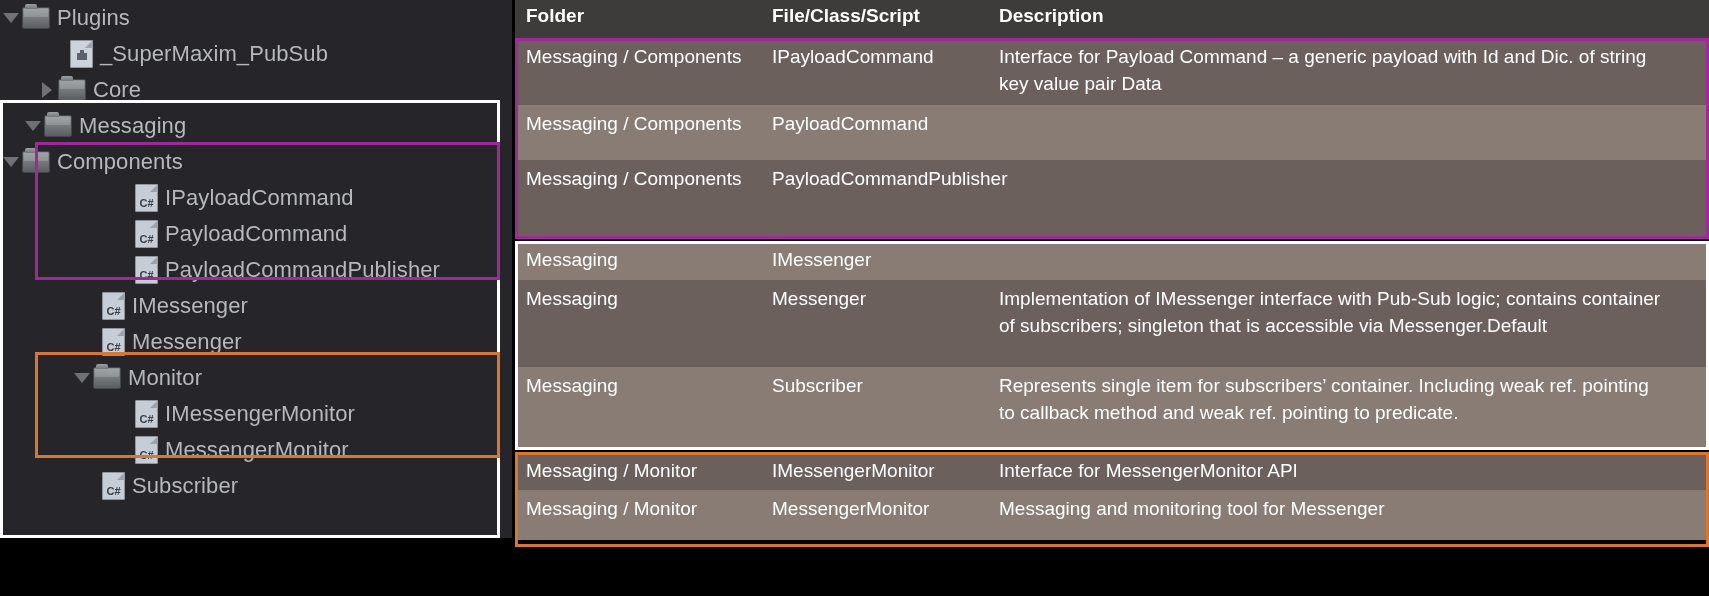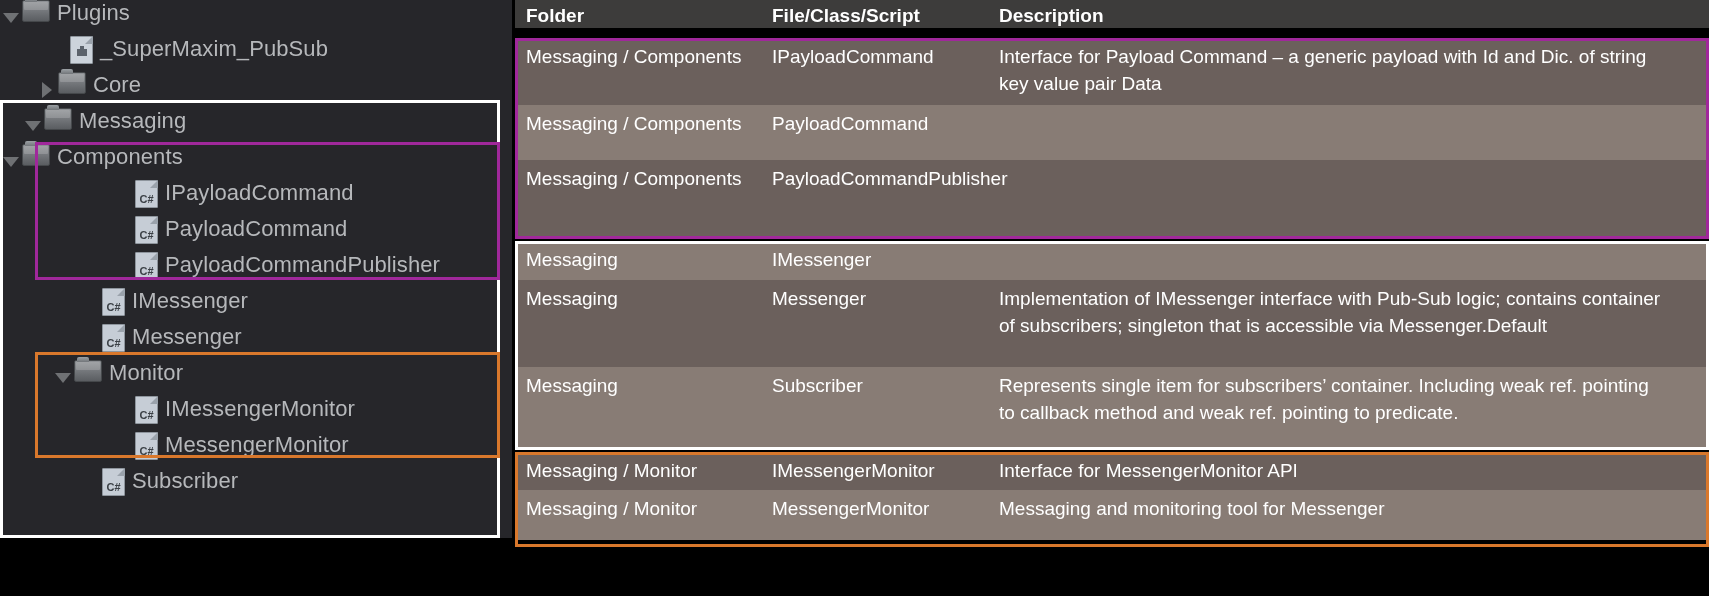--- a/index.html
+++ b/index.html
@@ -10,21 +10,21 @@
     overflow: hidden;
   }
   #root { position: relative; width: 1709px; height: 596px; background: #000; }
 
   
   #tree-panel {
     position: absolute; left: 0; top: 0; width: 512px; height: 538px;
     background: #26262a;
   }
   .tree-row {
-    position: relative; height: 36px; display: flex; 
+    position: relative; height: 36px; display: flex; align-items: center;
     white-space: nowrap;
   }
   .tree-label {
     font-size: 22px; color: #b6b8bb; letter-spacing: .1px;
     font-family: "Liberation Sans", sans-serif;
   }
   .twisty {
     width: 22px; height: 36px; flex: 0 0 22px;
     display: flex; align-items: center; justify-content: center;
   }
@@ -99,21 +99,21 @@
   }
   .hl.white  { border: 3px solid #ffffff; }
   .hl.magenta{ border: 3px solid #a0289b; }
   .hl.orange { border: 3px solid #d9782c; }
 
   
   #table-panel {
     position: absolute; left: 515px; top: 0; width: 1194px; height: 547px;
   }
   .tbl-head {
-    position: absolute; left: 0; top: 0; width: 1194px; height: 28px;
+    position: absolute; left: 0; top: 0; width: 1194px; height: 38px;
     background: #3d3c3b;
   }
   .trow { position: absolute; left: 0; width: 1194px; }
   .c-folder { position: absolute; left: 11px; top: 5px; width: 245px; }
   .c-file   { position: absolute; left: 257px; top: 5px; width: 255px; }
   .c-desc   { position: absolute; left: 484px; top: 5px; width: 668px; }
 
   .th {
     font-size: 19px; font-weight: 700; color: #ffffff;
     font-family: "Liberation Sans", sans-serif;
@@ -189,21 +189,21 @@
           </span>
           <span class="tree-label">IMessenger</span>
         </div>
         <div class="tree-row" style="padding-left: 80px;">
           <span class="twisty none"></span>
           <span class="ic-cs">
             <span>C#</span>
           </span>
           <span class="tree-label">Messenger</span>
         </div>
-        <div class="tree-row" style="padding-left: 52px;">
+        <div class="tree-row" style="padding-left: 71px;">
           <span class="twisty open"></span>
           <span class="ic-folder"></span>
           <span class="tree-label">Monitor</span>
         </div>
         <div class="tree-row" style="padding-left: 113px;">
           <span class="twisty none"></span>
           <span class="ic-cs">
             <span>C#</span>
           </span>
           <span class="tree-label">IMessengerMonitor</span>

